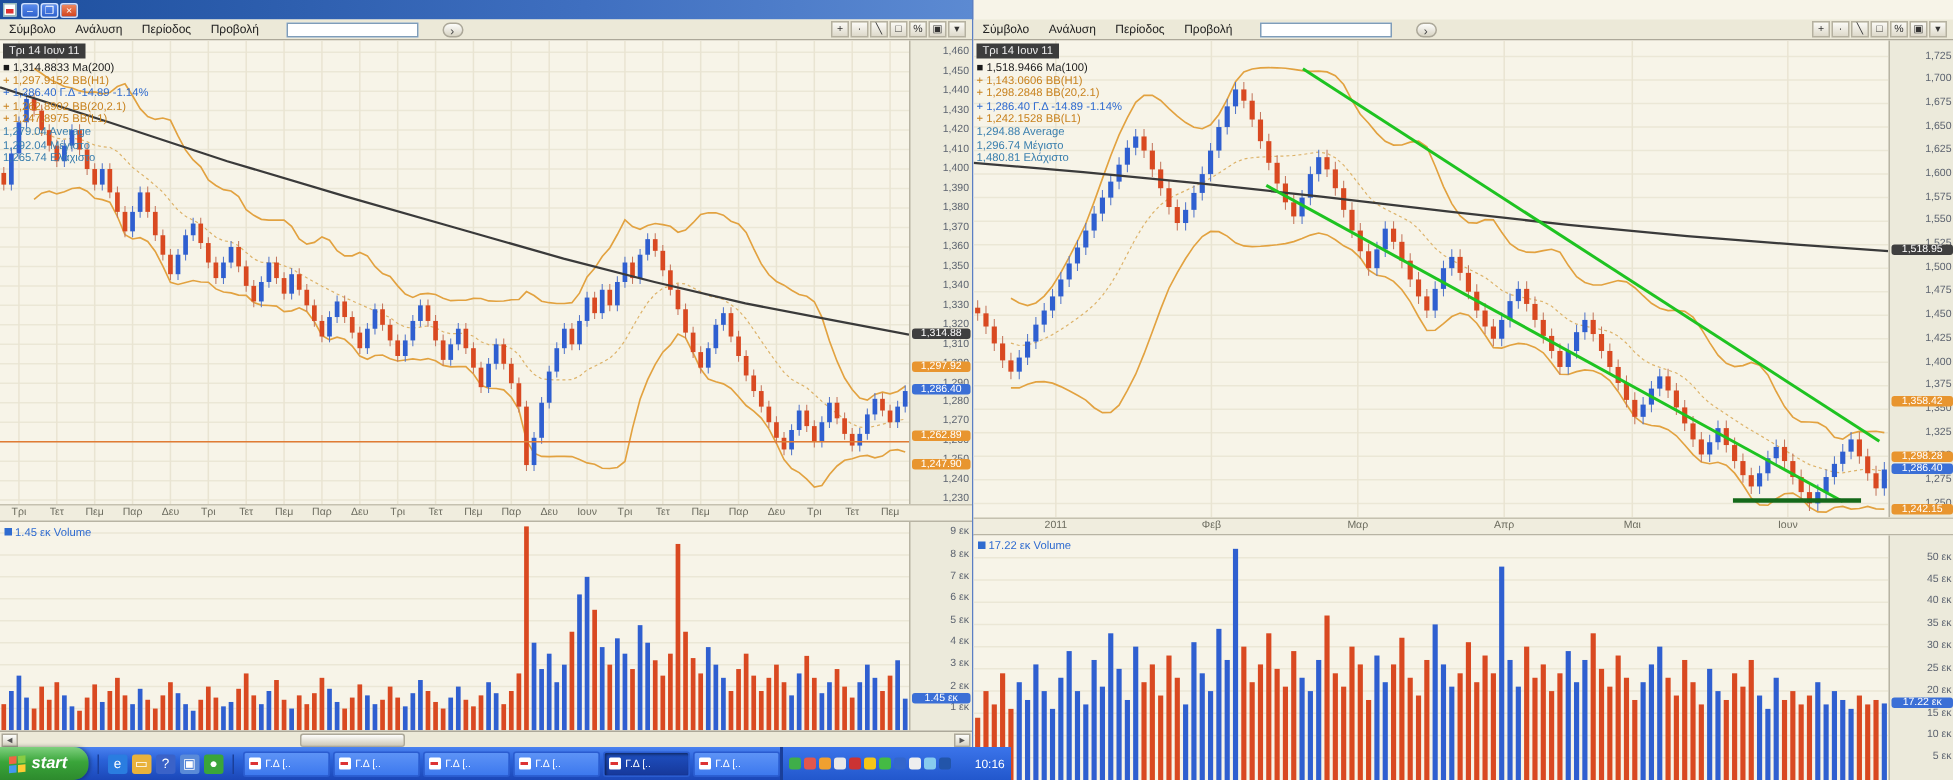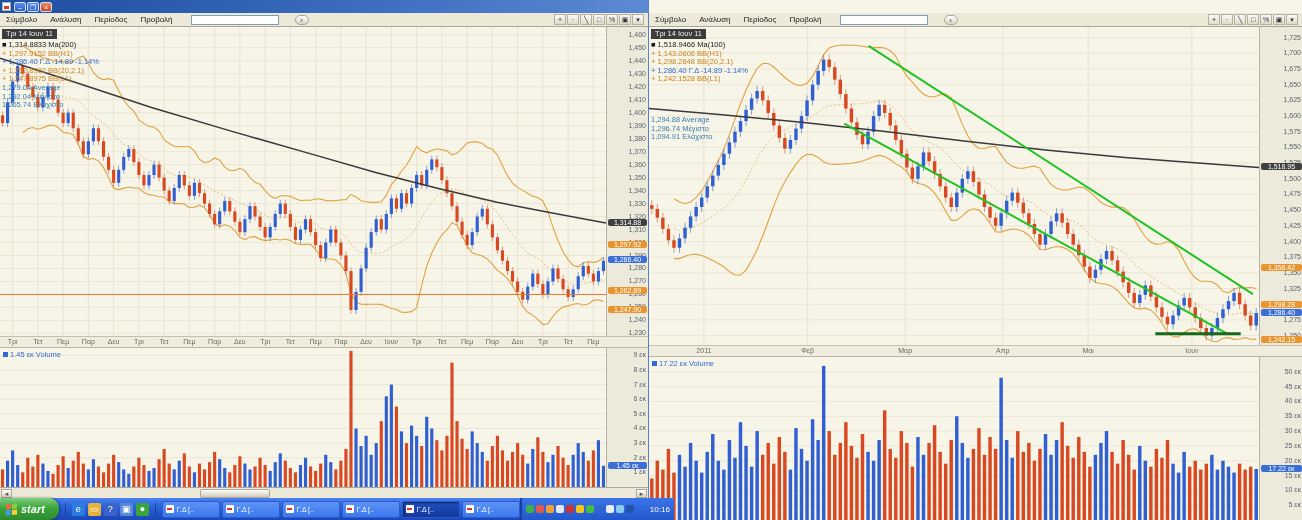--- a/index.html
+++ b/index.html
@@ -646,23 +646,23 @@
     </nav>
     <div class="pricepane">
       <div class="plot">
         <div class="datetag">Τρι 14 Ιουν 11</div>
         <div class="legendbox">
             <div class="lrow" style="color: rgb(26, 26, 26);">■ 1,518.9466 Ma(100)</div>
             <div class="lrow" style="color: rgb(200, 130, 30);">+ 1,143.0606 BB(H1)</div>
             <div class="lrow" style="color: rgb(200, 130, 30);">+ 1,298.2848 BB(20,2.1)</div>
             <div class="lrow" style="color: rgb(47, 107, 208);">+ 1,286.40 Γ.Δ -14.89 -1.14%</div>
             <div class="lrow" style="color: rgb(200, 130, 30);">+ 1,242.1528 BB(L1)</div>
-            <div class="lrow" style="color: rgb(58, 127, 174); margin-top: 32px;">1,294.88 Average</div>
+            <div class="lrow" style="color: rgb(58, 127, 174);">1,294.88 Average</div>
             <div class="lrow" style="color: rgb(58, 127, 174);">1,296.74 Μέγιστο</div>
-            <div class="lrow" style="color: rgb(58, 127, 174);">1,094.91 Ελάχιστο</div>
+            <div class="lrow" style="color: rgb(58, 127, 174);">1,480.81 Ελάχιστο</div>
           </div>
       <svg width="610" height="318">
             <line x1="0" y1="10.662721893491124" x2="610" y2="10.662721893491124" stroke="#ebe7d6" stroke-width="1"></line>
             <line x1="0" y1="26.34319526627219" x2="610" y2="26.34319526627219" stroke="#ebe7d6" stroke-width="1"></line>
             <line x1="0" y1="42.023668639053255" x2="610" y2="42.023668639053255" stroke="#ebe7d6" stroke-width="1"></line>
             <line x1="0" y1="57.70414201183432" x2="610" y2="57.70414201183432" stroke="#ebe7d6" stroke-width="1"></line>
             <line x1="0" y1="73.38461538461539" x2="610" y2="73.38461538461539" stroke="#ebe7d6" stroke-width="1"></line>
             <line x1="0" y1="89.06508875739645" x2="610" y2="89.06508875739645" stroke="#ebe7d6" stroke-width="1"></line>
             <line x1="0" y1="104.74556213017752" x2="610" y2="104.74556213017752" stroke="#ebe7d6" stroke-width="1"></line>
             <line x1="0" y1="120.42603550295858" x2="610" y2="120.42603550295858" stroke="#ebe7d6" stroke-width="1"></line>

